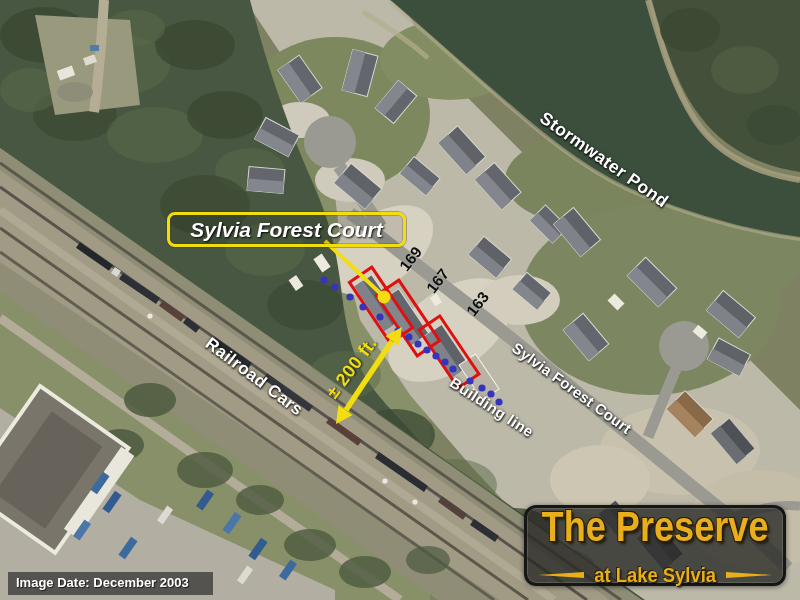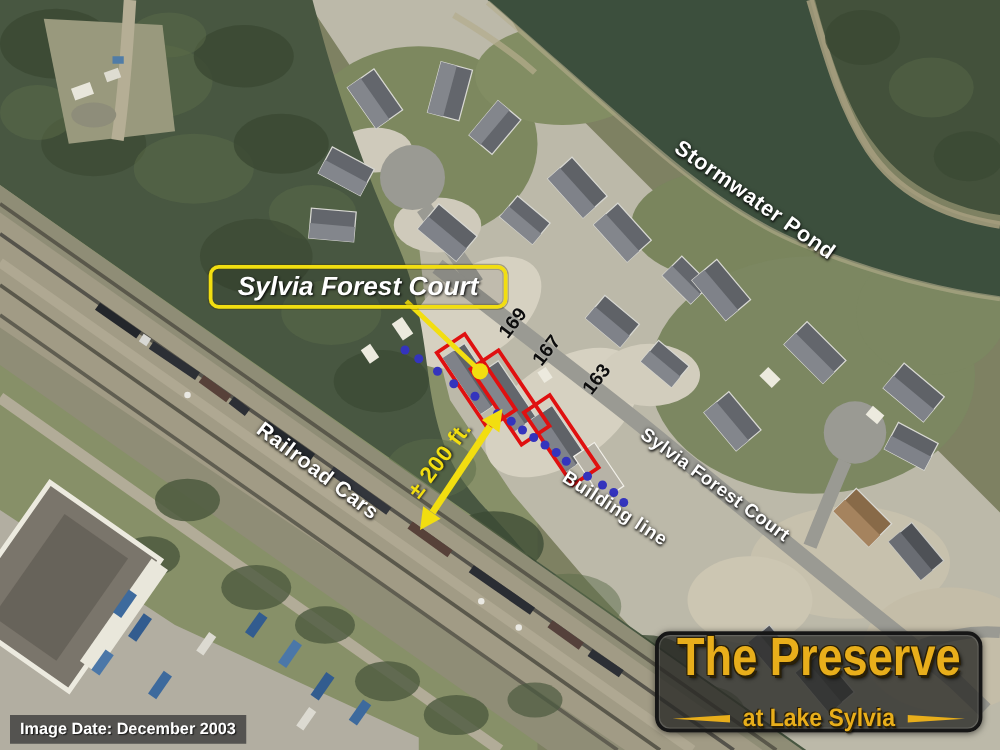--- a/index.html
+++ b/index.html
@@ -47,21 +47,21 @@
       2px 2px 0 #2a2008,3px 3px 3px rgba(0,0,0,.6);
   }
   #logo .sub{display:flex;align-items:center;gap:5px;margin-top:18px;}
   #logo .sub span{
     display:inline-block;font-size:20px;font-weight:bold;color:#e8ae1b;
     transform:scaleX(.92);white-space:nowrap;
     text-shadow:-1px -1px 0 #2a2008,1px 1px 0 #2a2008,2px 2px 2px rgba(0,0,0,.6);
   }
   #datebox{
     position:absolute;left:8px;top:572px;
-    background:rgba(58,58,58,.78);padding:3px 8px 5px 8px;
+    background:rgba(58,58,58,.78);padding:3px 24px 5px 8px;
     color:#fff;font-weight:bold;font-size:13px;white-space:nowrap;
     text-shadow:1px 1px 1px rgba(0,0,0,.7);
   }
 </style>
 </head>
 <body>
 
 <div id="stage">
 
   <svg id="terrain" width="800" height="600" viewBox="0 0 800 600">

